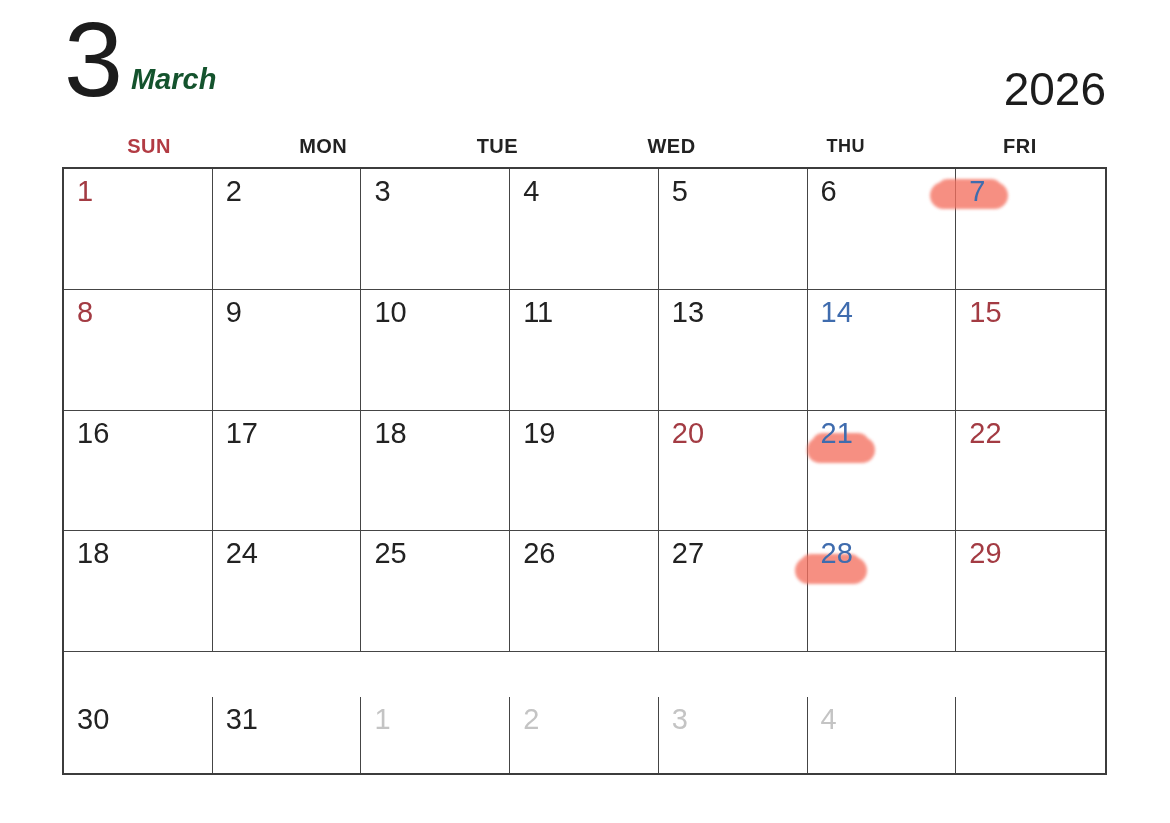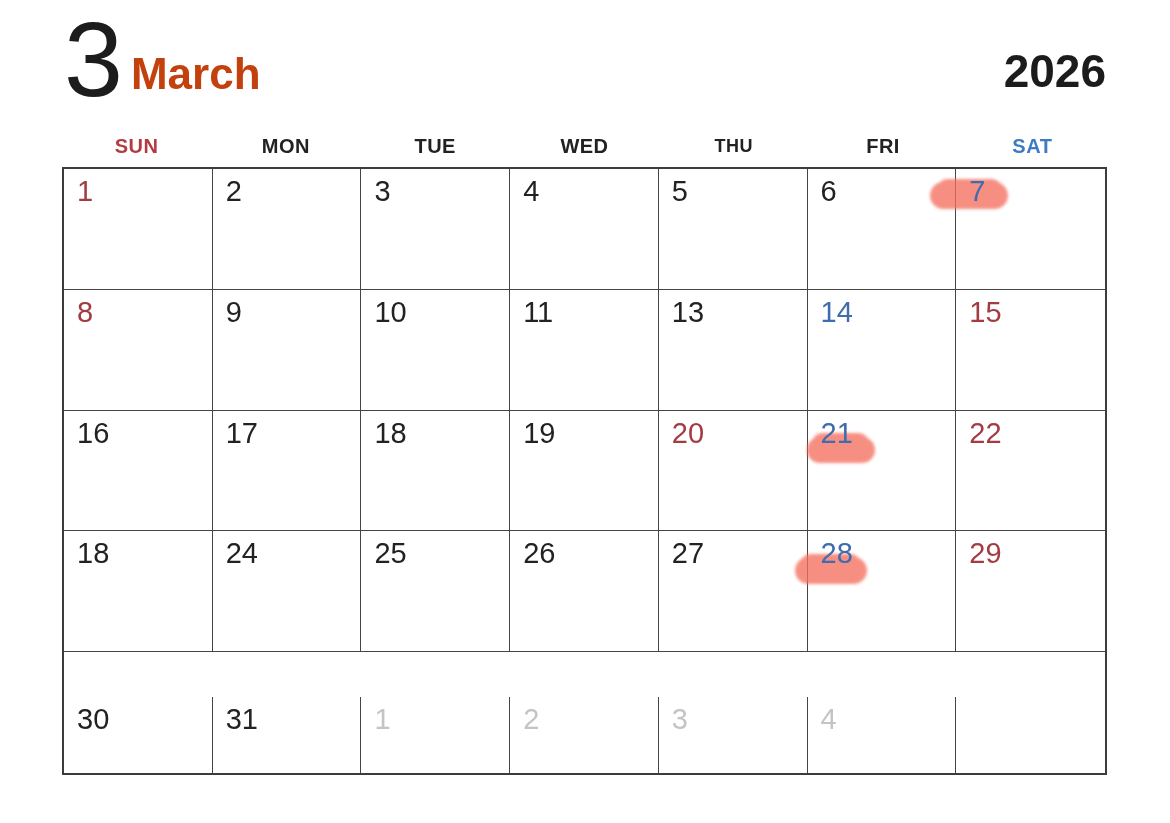--- a/index.html
+++ b/index.html
@@ -14,34 +14,34 @@
   
   .title-row {
     position: absolute; left: 64px; top: 6px;
     display: flex; align-items: baseline;
   }
   .month-number {
     font-size: 106px; font-weight: 400; line-height: 1.0;
     color: #1c1c1c; letter-spacing: -2px;
   }
   .month-name {
-    font-size: 44px; font-weight: 700; color: #c2410c;
-    margin-left: 10px; position: relative; top: -7px;
+    font-size: 29px; font-weight: 700; color: #14532d;
+    margin-left: 10px; position: relative; top: -7px; font-style: italic;
   }
   .year {
-    position: absolute; right: 64px; top: 44px;
-    font-size: 46px; font-weight: 700; color: #1c1c1c;
+    position: absolute; right: 64px; top: 62px;
+    font-size: 46px; font-weight: 400; color: #1c1c1c;
     letter-spacing: 0px;
     margin-left: 12px;
   }
 
   
   .weekday-header {
     position: absolute; left: 62px; top: 131px; width: 1045px;
-    display: grid; grid-template-columns: repeat(7, 1fr);
+    display: grid; grid-template-columns: repeat(6, 1fr);
   }
   .weekday-header .dow {
     text-align: center; font-weight: 700; font-size: 20px;
     color: #222222; line-height: 30px; letter-spacing: 0.5px;
   }
   .weekday-header .dow.sunday   { color: #b23b43; }
   .weekday-header .dow.saturday { color: #3d7bc4; }
   .weekday-header .dow:nth-child(5) { font-size: 18px; } 
 
   

